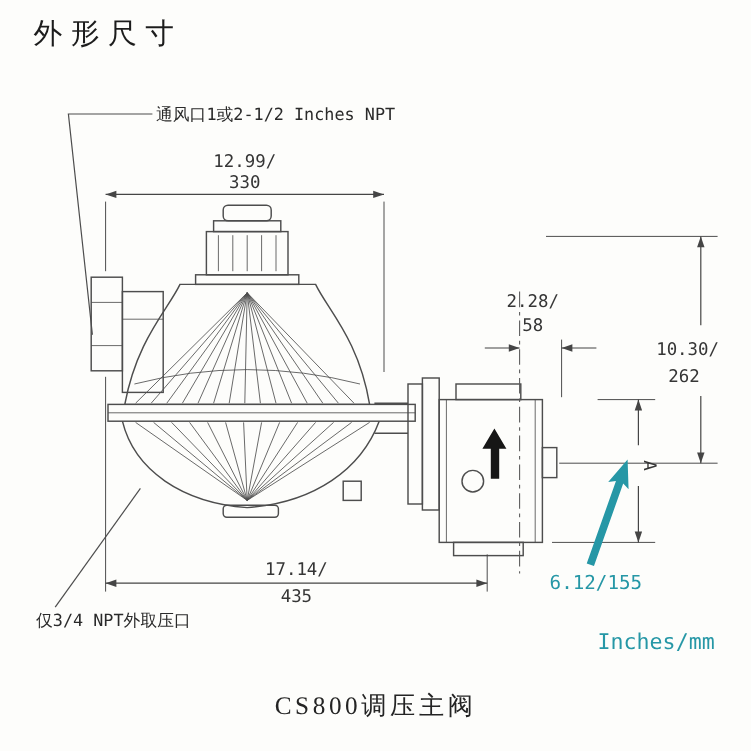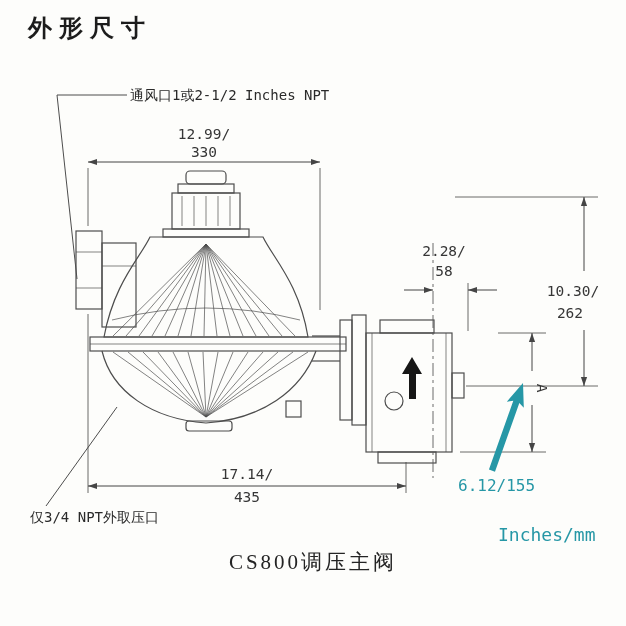--- a/index.html
+++ b/index.html
@@ -10,24 +10,24 @@
   }
   html,body{margin:0;padding:0;}
   body{
     width:626px;height:626px;position:relative;overflow:hidden;
     background:#fdfdfb;
     font-family:"Liberation Sans",sans-serif;
   }
   .canvas{position:absolute;inset:0;}
   .title{
     position:absolute;left:28px;top:12px;margin:0;
-    font-size:24px;font-weight:bold;color:var(--ink);letter-spacing:7px;
+    font-size:24px;font-weight:normal;color:var(--ink);letter-spacing:7px;
   }
   .caption{
-    position:absolute;left:0;top:548px;width:100%;text-align:center;
+    position:absolute;left:0;top:574px;width:100%;text-align:center;
     font-family:"Liberation Serif",serif;font-size:21px;color:#242424;letter-spacing:3px;
   }
   svg{position:absolute;left:0;top:0;}
   text{fill:#333;}
   .dim{font-family:"DejaVu Sans Mono",monospace;font-size:14.5px;fill:#363636;}
   .ann{font-family:"DejaVu Sans Mono",monospace;font-size:14px;fill:#2a2a2a;}
   .teal{fill:var(--teal);}
 </style>
 </head>
 <body>

